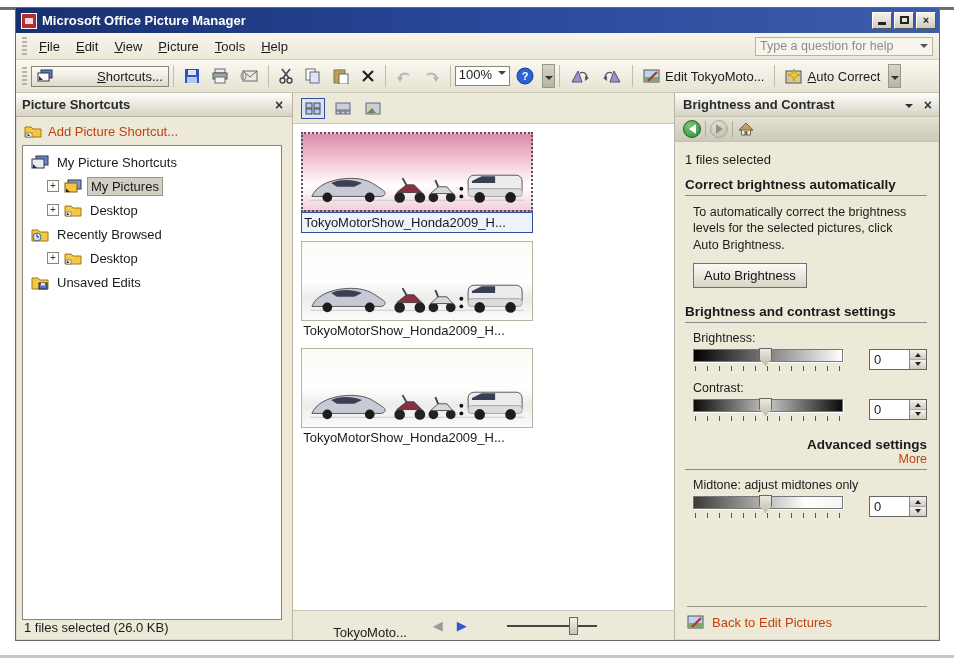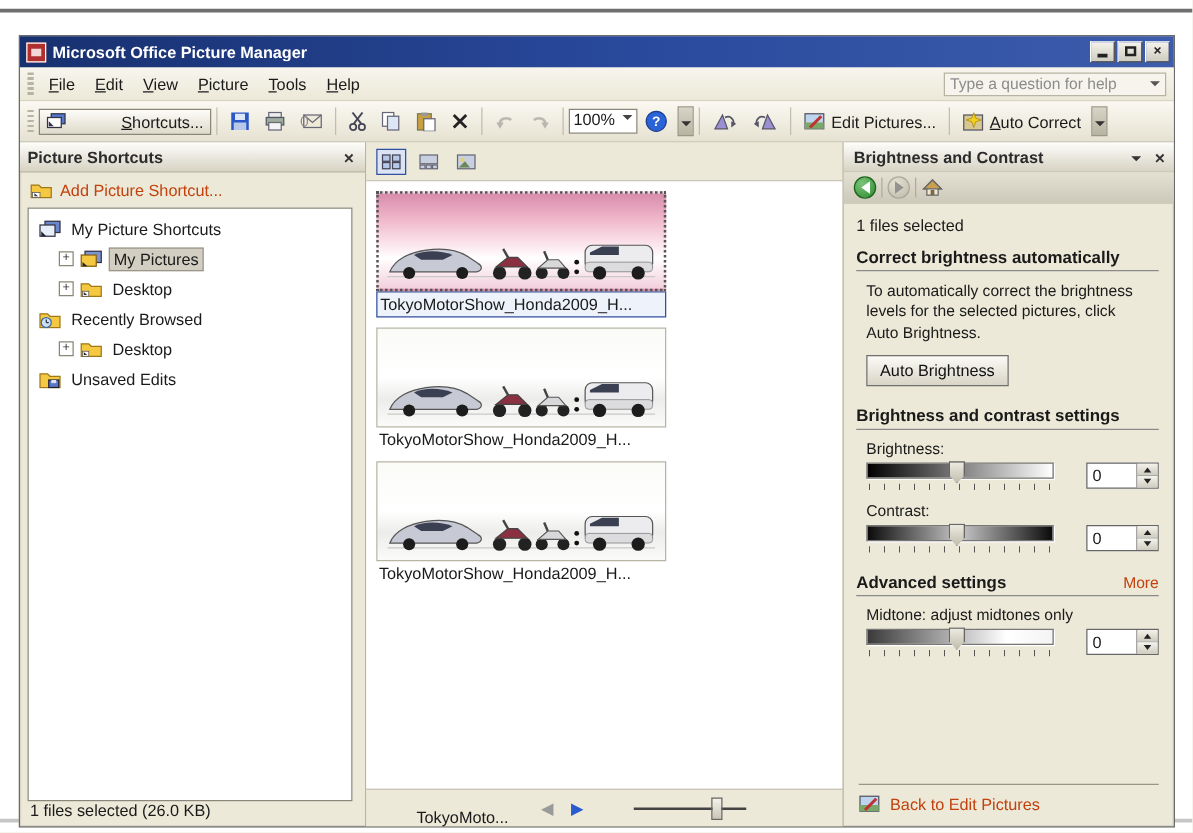--- a/index.html
+++ b/index.html
@@ -6,21 +6,21 @@
   body {
     width: 954px; height: 666px; position: relative; overflow: hidden;
     background: #ffffff; font-family: "Liberation Sans", sans-serif;
     color: #1a1a1a; font-size: 13px;
   }
   .scan-top { position:absolute; top:7px; left:0; width:954px; height:3px; background:#6e6e6e; }
   .scan-bottom { position:absolute; top:655px; left:0; width:954px; height:3px; background:#c6c6c6; }
 
   
   .window {
-    position: absolute; left: 15px; top: 28px; width: 925px; height: 634px;
+    position: absolute; left: 15px; top: 7px; width: 925px; height: 634px;
     background: #ece9d8; border: 1px solid #6b6b6b;
     box-shadow: 0 0 0 1px #d9d6c9 inset;
     display: flex; flex-direction: column;
   }
   .titlebar {
     height: 25px; display: flex; align-items: center; padding: 0 3px 0 5px;
     background: linear-gradient(90deg, #17306f 0%, #2a4a9e 55%, #3d5cab 100%);
     color: #fff; font-weight: bold; font-size: 13px; flex: 0 0 auto;
   }
   .app-icon { width:16px; height:16px; margin-right:5px; background:#b03030; border:1px solid #fff;
@@ -137,21 +137,21 @@
     background: linear-gradient(#e4e1d2, #cdc9ba); border-bottom:1px solid #c5c1b2; }
   .nav-sep { width:1px; height:16px; background:#b0ac9c; }
   .nav-circle { width:18px; height:18px; border-radius:50%; display:flex; align-items:center; justify-content:center; }
   .nav-back { background: radial-gradient(circle at 35% 30%, #7cc47c, #2e8a2e); border:1px solid #1c641c; }
   .nav-fwd  { background: radial-gradient(circle at 35% 30%, #e6e3d6, #b8b4a4); border:1px solid #9a9686; opacity:.7; }
   .arrow-l { width:0;height:0;border:5px solid transparent;border-right:7px solid #fff;margin-left:-5px;}
   .arrow-r { width:0;height:0;border:5px solid transparent;border-left:7px solid #fff;margin-right:-5px;}
   .rp-content { flex:1; padding: 8px 12px 0 10px; overflow:hidden; }
   .files-selected { margin: 2px 0 10px; }
   .rp-h { font-weight:bold; font-size:13.5px; border-bottom:1px solid #8a8a8a; padding-bottom:3px; margin: 6px 0 8px; }
-  .rp-h-row { display:flex; align-items:flex-end; border-bottom:1px solid #8a8a8a; padding-bottom:3px; margin: 14px 0 8px; }
+  .rp-h-row { display:flex; align-items:flex-end; border-bottom:1px solid #8a8a8a; padding-bottom:3px; margin: 14px 0 8px; flex-direction: column; }
   .rp-h-row b { font-size:13.5px; }
   .rp-h-row .more { margin-left:auto; font-size:12.5px; }
   .rp-body { font-size:12.5px; line-height:1.3; padding-left:8px; margin-bottom:10px; width: 230px; }
   .xp-button {
     display:inline-block; margin-left:8px; padding: 4px 10px; font-size:13px;
     background: linear-gradient(#fbfaf6,#d9d5c6); border:1px solid #707070; color:#111; cursor:default;
   }
   .ctl-label { font-size:12.5px; padding-left:8px; margin: 8px 0 4px; }
   .slider-row { display:flex; align-items:flex-start; padding-left:8px; margin-bottom: 4px; }
   .slider { position:relative; width:150px; height:24px; }
@@ -343,21 +343,21 @@
       </div>
     <div class="tb-sep"></div>
     <div class="tb-btn">
       <span class="ico">
         <svg width="18" height="15">
             <rect x="1" y="1" width="15" height="12" fill="#bcd4ec" stroke="#556"></rect>
             <rect x="1" y="8" width="15" height="5" fill="#7aa86a"></rect>
             <line x1="5" y1="12" x2="14" y2="3" stroke="#c03030" stroke-width="2.4"></line>
           </svg>
       </span>
-      <span class="tb-label">Edit Pictures...</span>
+      <span class="tb-label">Edit TokyoMoto...</span>
     </div>
     <div class="tb-sep"></div>
     <div class="tb-btn">
       <span class="ico">
         <svg width="18" height="15">
             <rect x="1" y="2" width="15" height="12" fill="#d8c890" stroke="#556"></rect>
             <path d="M9 0 L10.5 4.5 L15 6 L10.5 7.5 L9 12 L7.5 7.5 L3 6 L7.5 4.5 Z" fill="#f2d020" stroke="#a88410" stroke-width=".6"></path>
           </svg>
       </span>
       <span class="tb-label u">Auto Correct</span>

